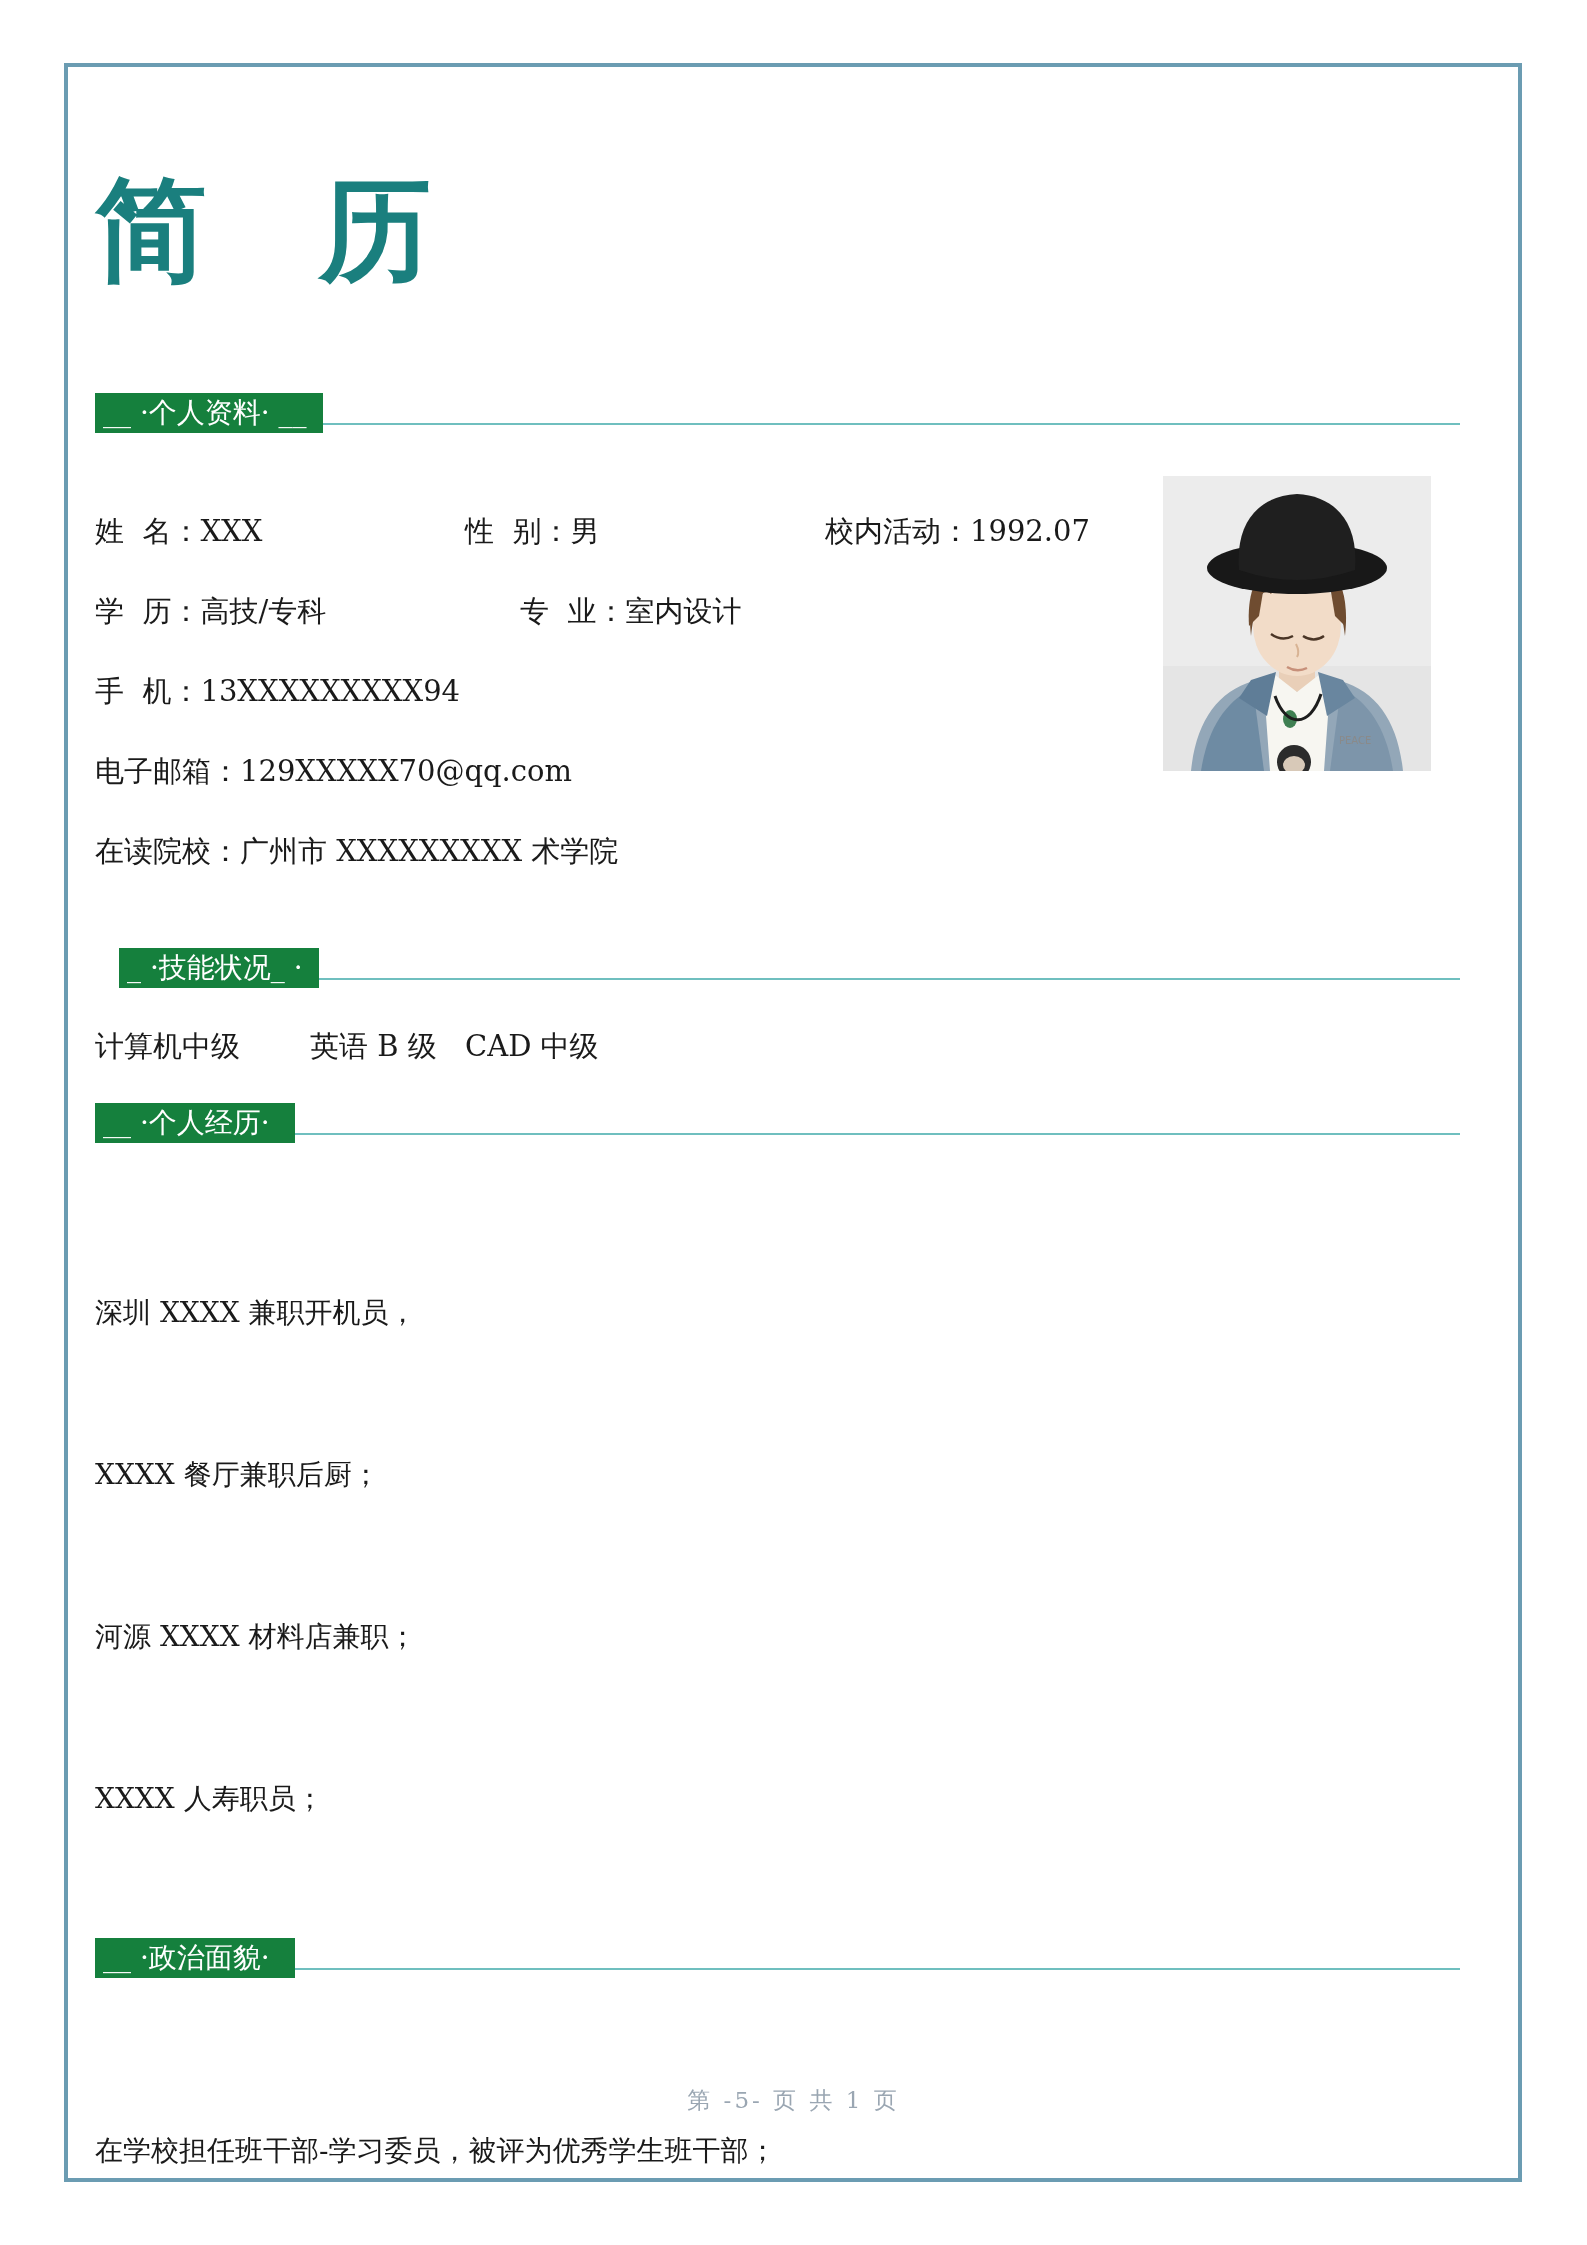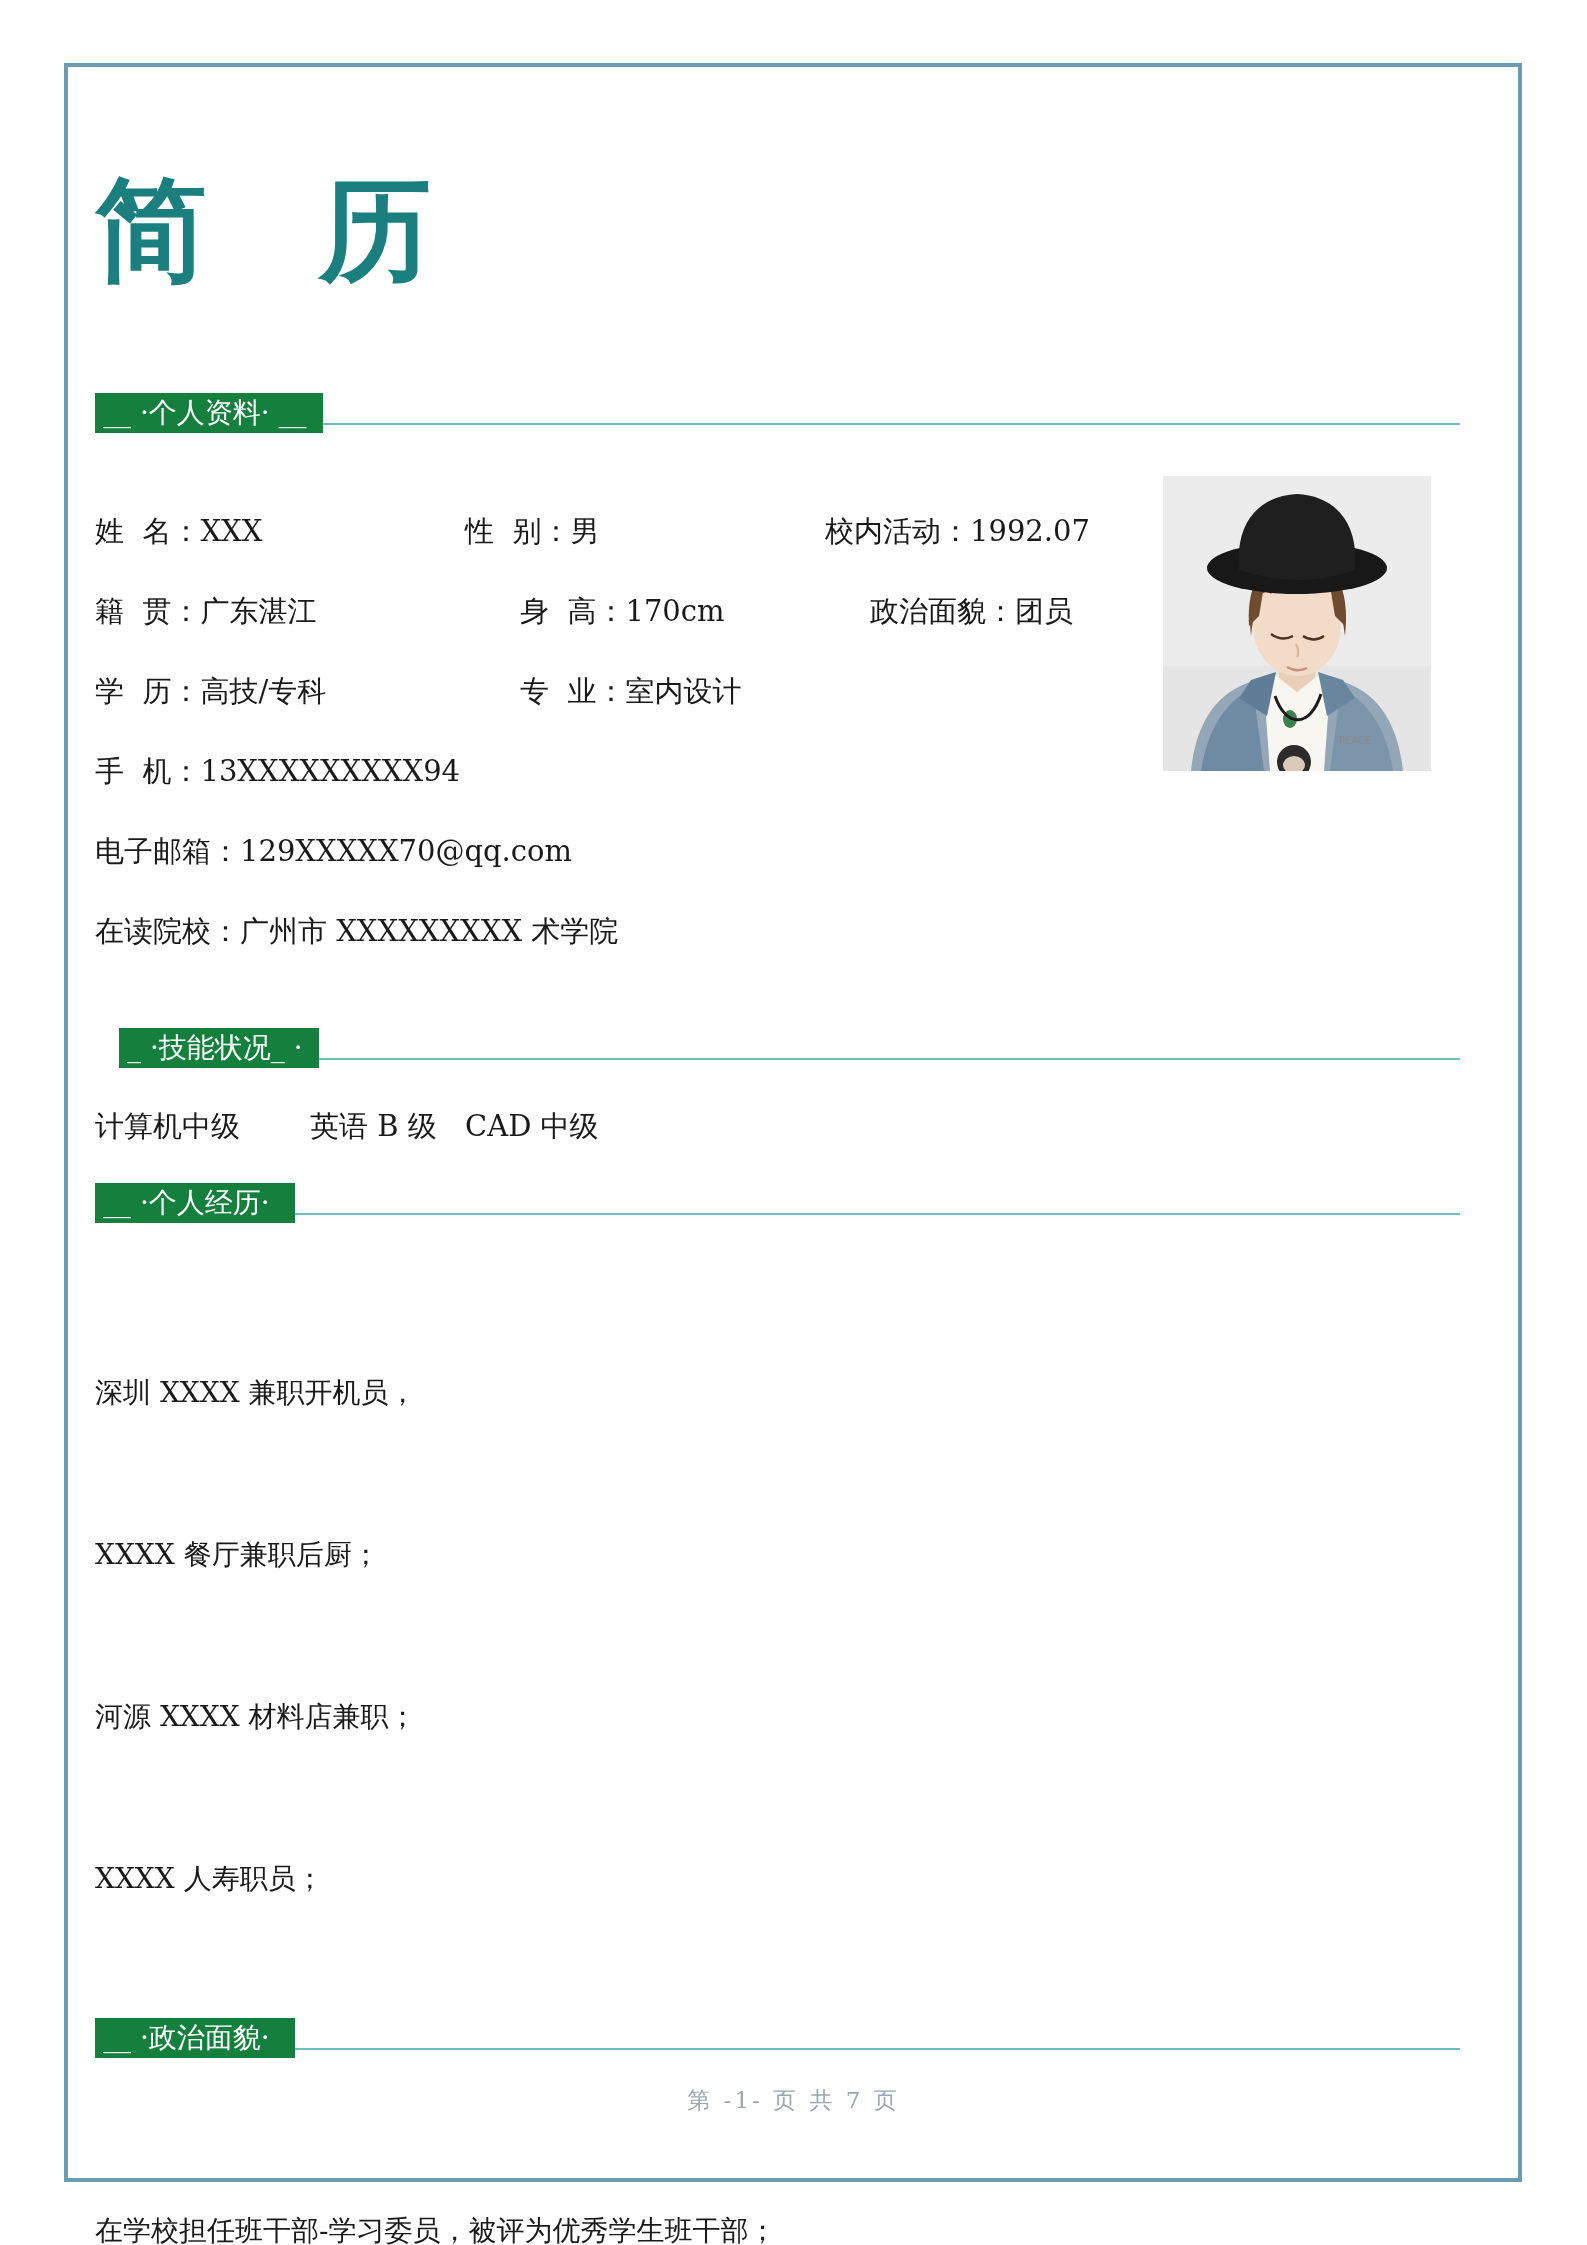--- a/index.html
+++ b/index.html
@@ -64,25 +64,20 @@
   <div class="sec sec-personal">
     <span class="badge">__ ·个人资料· __</span>
     <span class="rule"></span>
   </div>
 
   <div class="personal-rows">
     <div class="prow">
       <span class="fld" style="width:330px"><span>姓  名：</span><span>XXX</span></span>
       <span class="fld" style="width:320px"><span>性  别：</span><span>男</span></span>
       <span class="fld"><span>校内活动：</span><span>1992.07</span></span>
-    </div>
-    <div class="prow">
-      <span class="fld" style="width:385px"><span>籍  贯：</span><span>广东湛江</span></span>
-      <span class="fld" style="width:310px"><span>身  高：</span><span>170cm</span></span>
-      <span class="fld"><span>政治面貌：</span><span>团员</span></span>
     </div>
     <div class="prow">
       <span class="fld" style="width:385px"><span>学  历：</span><span>高技/专科</span></span>
       <span class="fld"><span>专  业：</span><span>室内设计</span></span>
     </div>
     <div class="prow">
       <span class="fld"><span>手  机：</span><span>13XXXXXXXXX94</span></span>
     </div>
     <div class="prow">
       <span class="fld"><span>电子邮箱：</span><span>129XXXXX70@qq.com</span></span>
@@ -158,13 +153,13 @@
     <path d="M76,94 C72,46 96,20 134,18 C172,20 196,46 192,94 Q134,114 76,94 Z" fill="#1f1f1f"></path>
 
     <path d="M108,158 q11,8 22,2" stroke="#4a3526" stroke-width="2.5" fill="none"></path>
     <path d="M140,160 q11,7 21,0" stroke="#4a3526" stroke-width="2.5" fill="none"></path>
 
     <path d="M133,168 q4,8 1,13" stroke="#d8b394" stroke-width="2" fill="none"></path>
     <path d="M124,191 q10,6 20,1" stroke="#c7907a" stroke-width="2.5" fill="none"></path>
   </svg>
 </div>
 
-<div class="footer">第 -1- 页 共 7 页</div>
+<div class="footer">第 -5- 页 共 1 页</div>
 
 </body></html>

